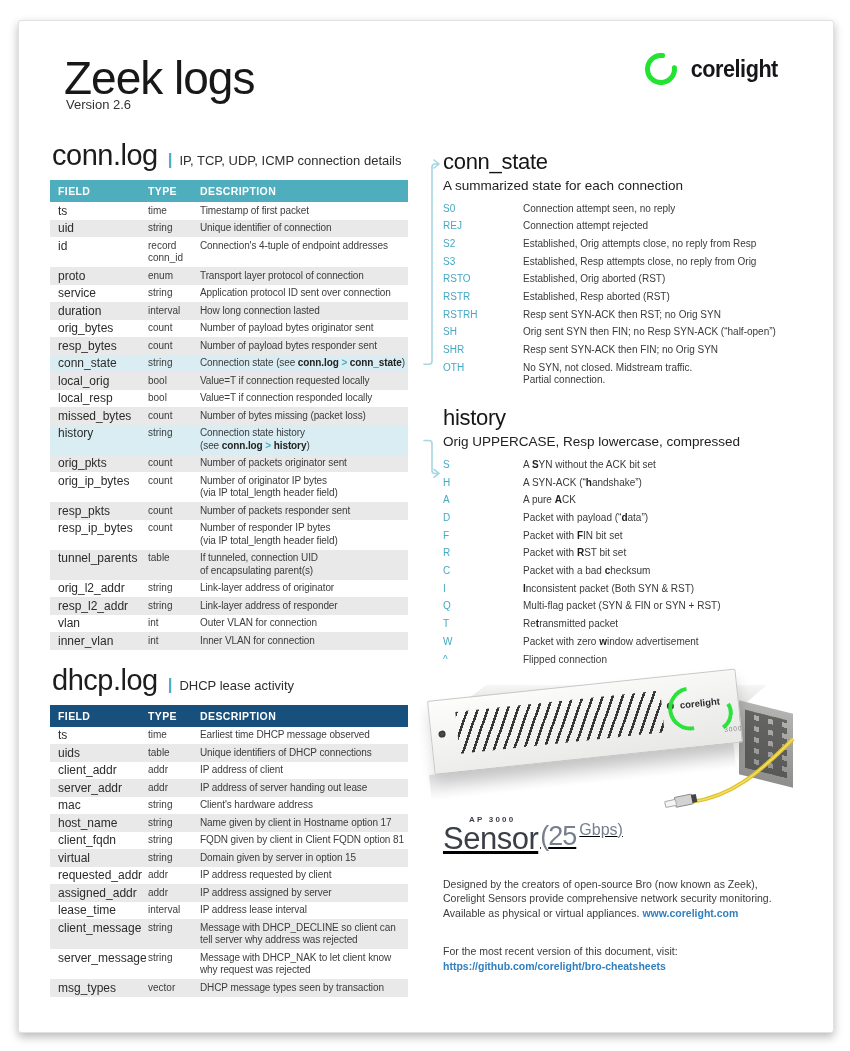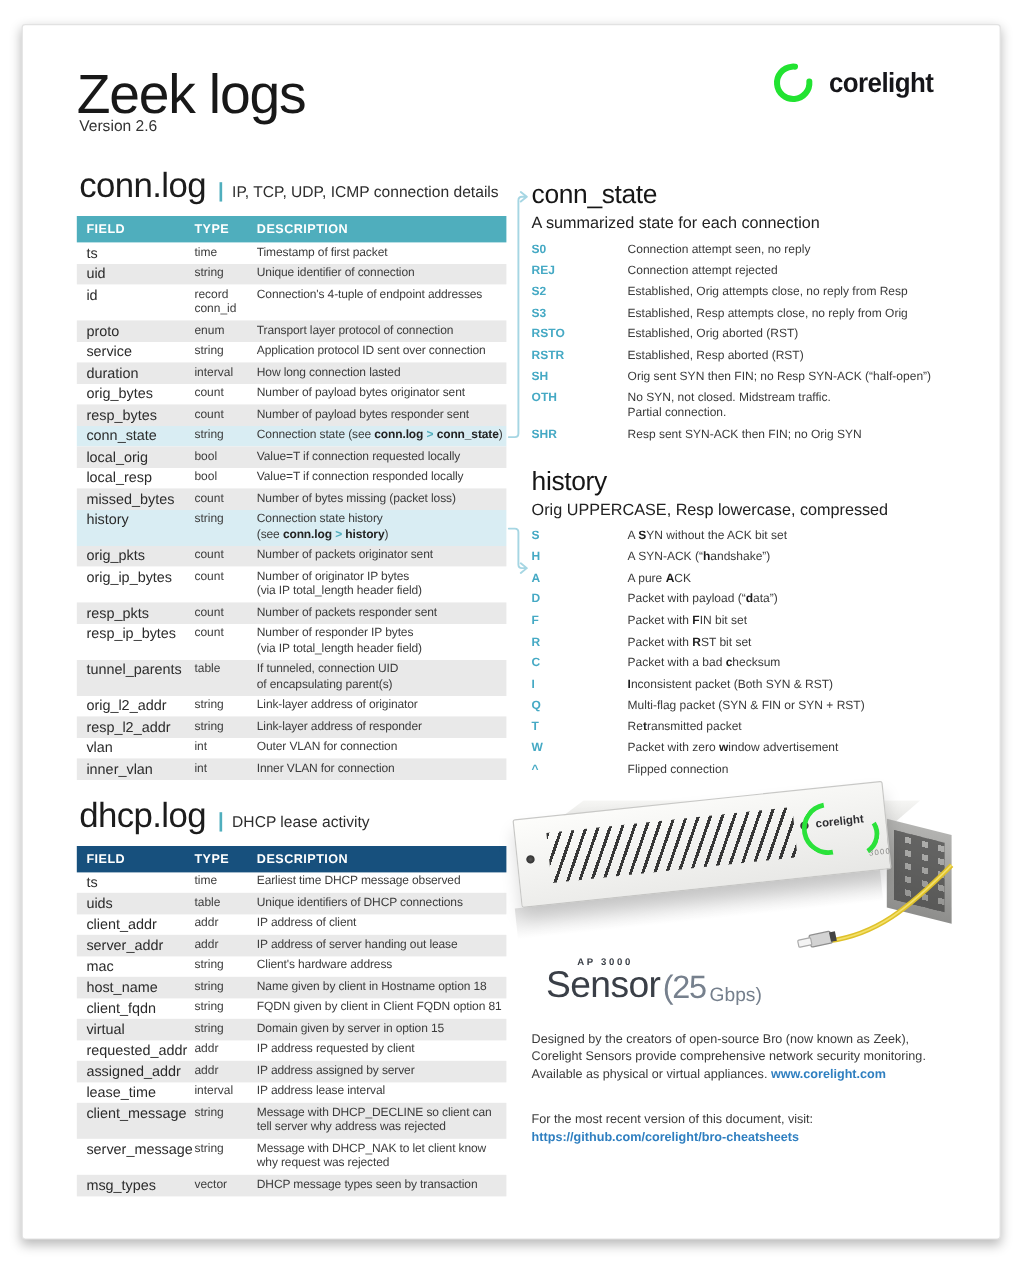--- a/index.html
+++ b/index.html
@@ -5,21 +5,21 @@
   html,body{margin:0;padding:0;background:#fff;width:850px;height:1051px;overflow:hidden;
     font-family:"Liberation Sans","DejaVu Sans",sans-serif;-webkit-font-smoothing:antialiased;}
   #card{position:absolute;left:18px;top:20px;width:814px;height:1011px;background:#fff;
     border:1px solid #e2e2e2;border-radius:3px;box-shadow:0 4px 10px rgba(0,0,0,.28);}
   
   .hdr-title{position:absolute;left:45px;top:30px;font-size:46px;letter-spacing:-1px;color:#181818;}
   .hdr-version{position:absolute;left:47px;top:76px;font-size:13px;color:#333;}
   .logo{position:absolute;right:52px;top:30px;display:flex;align-items:center;gap:9px;}
   .logo-text{font-size:23px;font-weight:bold;color:#16161a;letter-spacing:-.5px;transform:scaleX(.94);}
   
-  .col-left{position:absolute;left:45px;top:118px;width:358px;}
+  .col-left{position:absolute;left:31px;top:118px;width:358px;}
   .col-right{position:absolute;left:406px;top:128px;width:372px;}
   
   .sec-head{display:flex;align-items:baseline;margin:0 0 8px 2px;white-space:nowrap;}
   .sec-title{font-size:29px;color:#1c1c1c;letter-spacing:-.5px;}
   .pipe{color:#4FAEBD;font-size:17px;margin:0 7px 0 10px;font-weight:bold;}
   .sec-sub{font-size:13px;color:#2e2e2e;}
   
   .tbl{width:100%;}
   .thead{display:grid;grid-template-columns:90px 52px 1fr;padding:5px 0 5px 8px;color:#fff;
     font-size:10.5px;font-weight:bold;letter-spacing:.4px;}
@@ -31,21 +31,21 @@
   .cell-f{font-size:12px;font-weight:normal;color:#2b2b2b;line-height:12.5px;}
   .cell-t{font-size:10px;color:#3c3c3c;line-height:12.5px;white-space:pre-line;}
   .cell-d{font-size:10px;color:#3c3c3c;line-height:12.5px;letter-spacing:-.1px;}
   .cell-d b{color:#222;}
   .accent{color:#4FAEBD;font-weight:bold;}
   .dhcp-sec{margin-top:14px;}
   
   .def-title{font-size:22px;color:#161616;margin:0 0 3px 18px;letter-spacing:-.3px;}
   .def-sub{font-size:13.5px;color:#222;margin:0 0 7px 18px;}
   .def-row{display:grid;grid-template-columns:80px 1fr;padding:2.6px 0 2.6px 18px;}
-  .def-code{font-size:10px;font-weight:bold;color:#45A9C4;}
+  .def-code{font-size:10px;font-weight:normal;color:#45A9C4;}
   .def-desc{font-size:10px;color:#3a3a3a;line-height:12.5px;}
   .def-desc b{color:#1d1d1d;}
   .history-sec{margin-top:16px;}
   
   #connector-svg{position:absolute;left:0;top:0;width:814px;height:1011px;pointer-events:none;z-index:5;}
   .connector{fill:none;stroke:#a6d6e3;stroke-width:1.6;stroke-linecap:round;stroke-linejoin:round;}
   
   .device{position:relative;width:368px;height:132px;margin:14px 0 2px 0;}
   .dev-top{position:absolute;left:12px;top:2px;width:330px;height:20px;background:linear-gradient(#f6f6f4,#e3e3e1);
     clip-path:polygon(7% 100%,15% 0,100% 0,93% 100%);}
@@ -64,21 +64,21 @@
   .badge-model{position:absolute;right:2px;bottom:2px;font-size:6.5px;color:#8a8a88;letter-spacing:1px;}
   .dev-side{position:absolute;right:0;top:24px;width:54px;height:74px;transform:skewY(14deg);
     background:linear-gradient(#b3b3b1,#8e8e8c);}
   .dev-side::before{content:"";position:absolute;inset:8px 6px;opacity:.6;
     background:repeating-linear-gradient(0deg,#333 0 6px,transparent 6px 11px),
                repeating-linear-gradient(90deg,#333 0 9px,transparent 9px 14px);}
   .dev-reflect{position:absolute;left:4px;top:92px;width:306px;height:26px;transform:rotate(-6deg);transform-origin:left top;
     background:linear-gradient(rgba(160,160,160,.35),rgba(255,255,255,0));}
   .cable{position:absolute;inset:0;overflow:visible;}
   
-  .sensor-line{position:relative;margin:6px 0 0 30px;display:flex;align-items:flex-end;}
+  .sensor-line{position:relative;margin:6px 0 0 18px;display:flex;align-items:flex-start;text-decoration:underline;}
   .ap-model{position:absolute;left:26px;top:-6px;font-size:8px;font-weight:bold;letter-spacing:2.2px;color:#3a3f47;}
   .sensor-name{font-size:31px;color:#3a3f47;letter-spacing:-.5px;}
   .spec-big{font-size:27px;font-weight:300;color:#76808d;margin-left:2px;letter-spacing:-1px;}
   .spec-small{font-size:16px;color:#76808d;margin-left:3px;}
   
   .blurb{margin:20px 0 0 18px;font-size:10.5px;line-height:14.5px;color:#3b3b3b;white-space:pre-line;}
   .visit{margin:24px 0 0 18px;font-size:10.5px;line-height:14.5px;color:#3b3b3b;}
   a.doc-link{color:#2F7FC0;font-weight:bold;text-decoration:none;}
 </style>
 </head>
@@ -288,21 +288,21 @@
 
             <div class="row">
               <span class="cell-f">mac</span>
               <span class="cell-t">string</span>
               <span class="cell-d">Client's hardware address</span>
             </div>
 
             <div class="row">
               <span class="cell-f">host_name</span>
               <span class="cell-t">string</span>
-              <span class="cell-d">Name given by client in Hostname option 18</span>
+              <span class="cell-d">Name given by client in Hostname option 17</span>
             </div>
 
             <div class="row">
               <span class="cell-f">client_fqdn</span>
               <span class="cell-t">string</span>
               <span class="cell-d">FQDN given by client in Client FQDN option 81</span>
             </div>
 
             <div class="row">
               <span class="cell-f">virtual</span>
@@ -383,34 +383,38 @@
             <span class="def-code">RSTO</span>
             <span class="def-desc">Established, Orig aborted (RST)</span>
           </div>
 
           <div class="def-row">
             <span class="def-code">RSTR</span>
             <span class="def-desc">Established, Resp aborted (RST)</span>
           </div>
 
 
+          <div class="def-row">
+            <span class="def-code">RSTRH</span>
+            <span class="def-desc">Resp sent SYN-ACK then RST; no Orig SYN</span>
+          </div>
 
           <div class="def-row">
             <span class="def-code">SH</span>
             <span class="def-desc">Orig sent SYN then FIN; no Resp SYN-ACK (“half-open”)</span>
           </div>
 
           <div class="def-row">
+            <span class="def-code">SHR</span>
+            <span class="def-desc">Resp sent SYN-ACK then FIN; no Orig SYN</span>
+          </div>
+
+          <div class="def-row">
             <span class="def-code">OTH</span>
             <span class="def-desc">No SYN, not closed. Midstream traffic.<br>Partial connection.</span>
-          </div>
-
-          <div class="def-row">
-            <span class="def-code">SHR</span>
-            <span class="def-desc">Resp sent SYN-ACK then FIN; no Orig SYN</span>
           </div>
         </div>
     </section>
 
     <section class="history-sec">
       <div class="def-title" id="history-title">history</div>
       <div class="def-sub">Orig UPPERCASE, Resp lowercase, compressed</div>
       <div>
 
           <div class="def-row">

